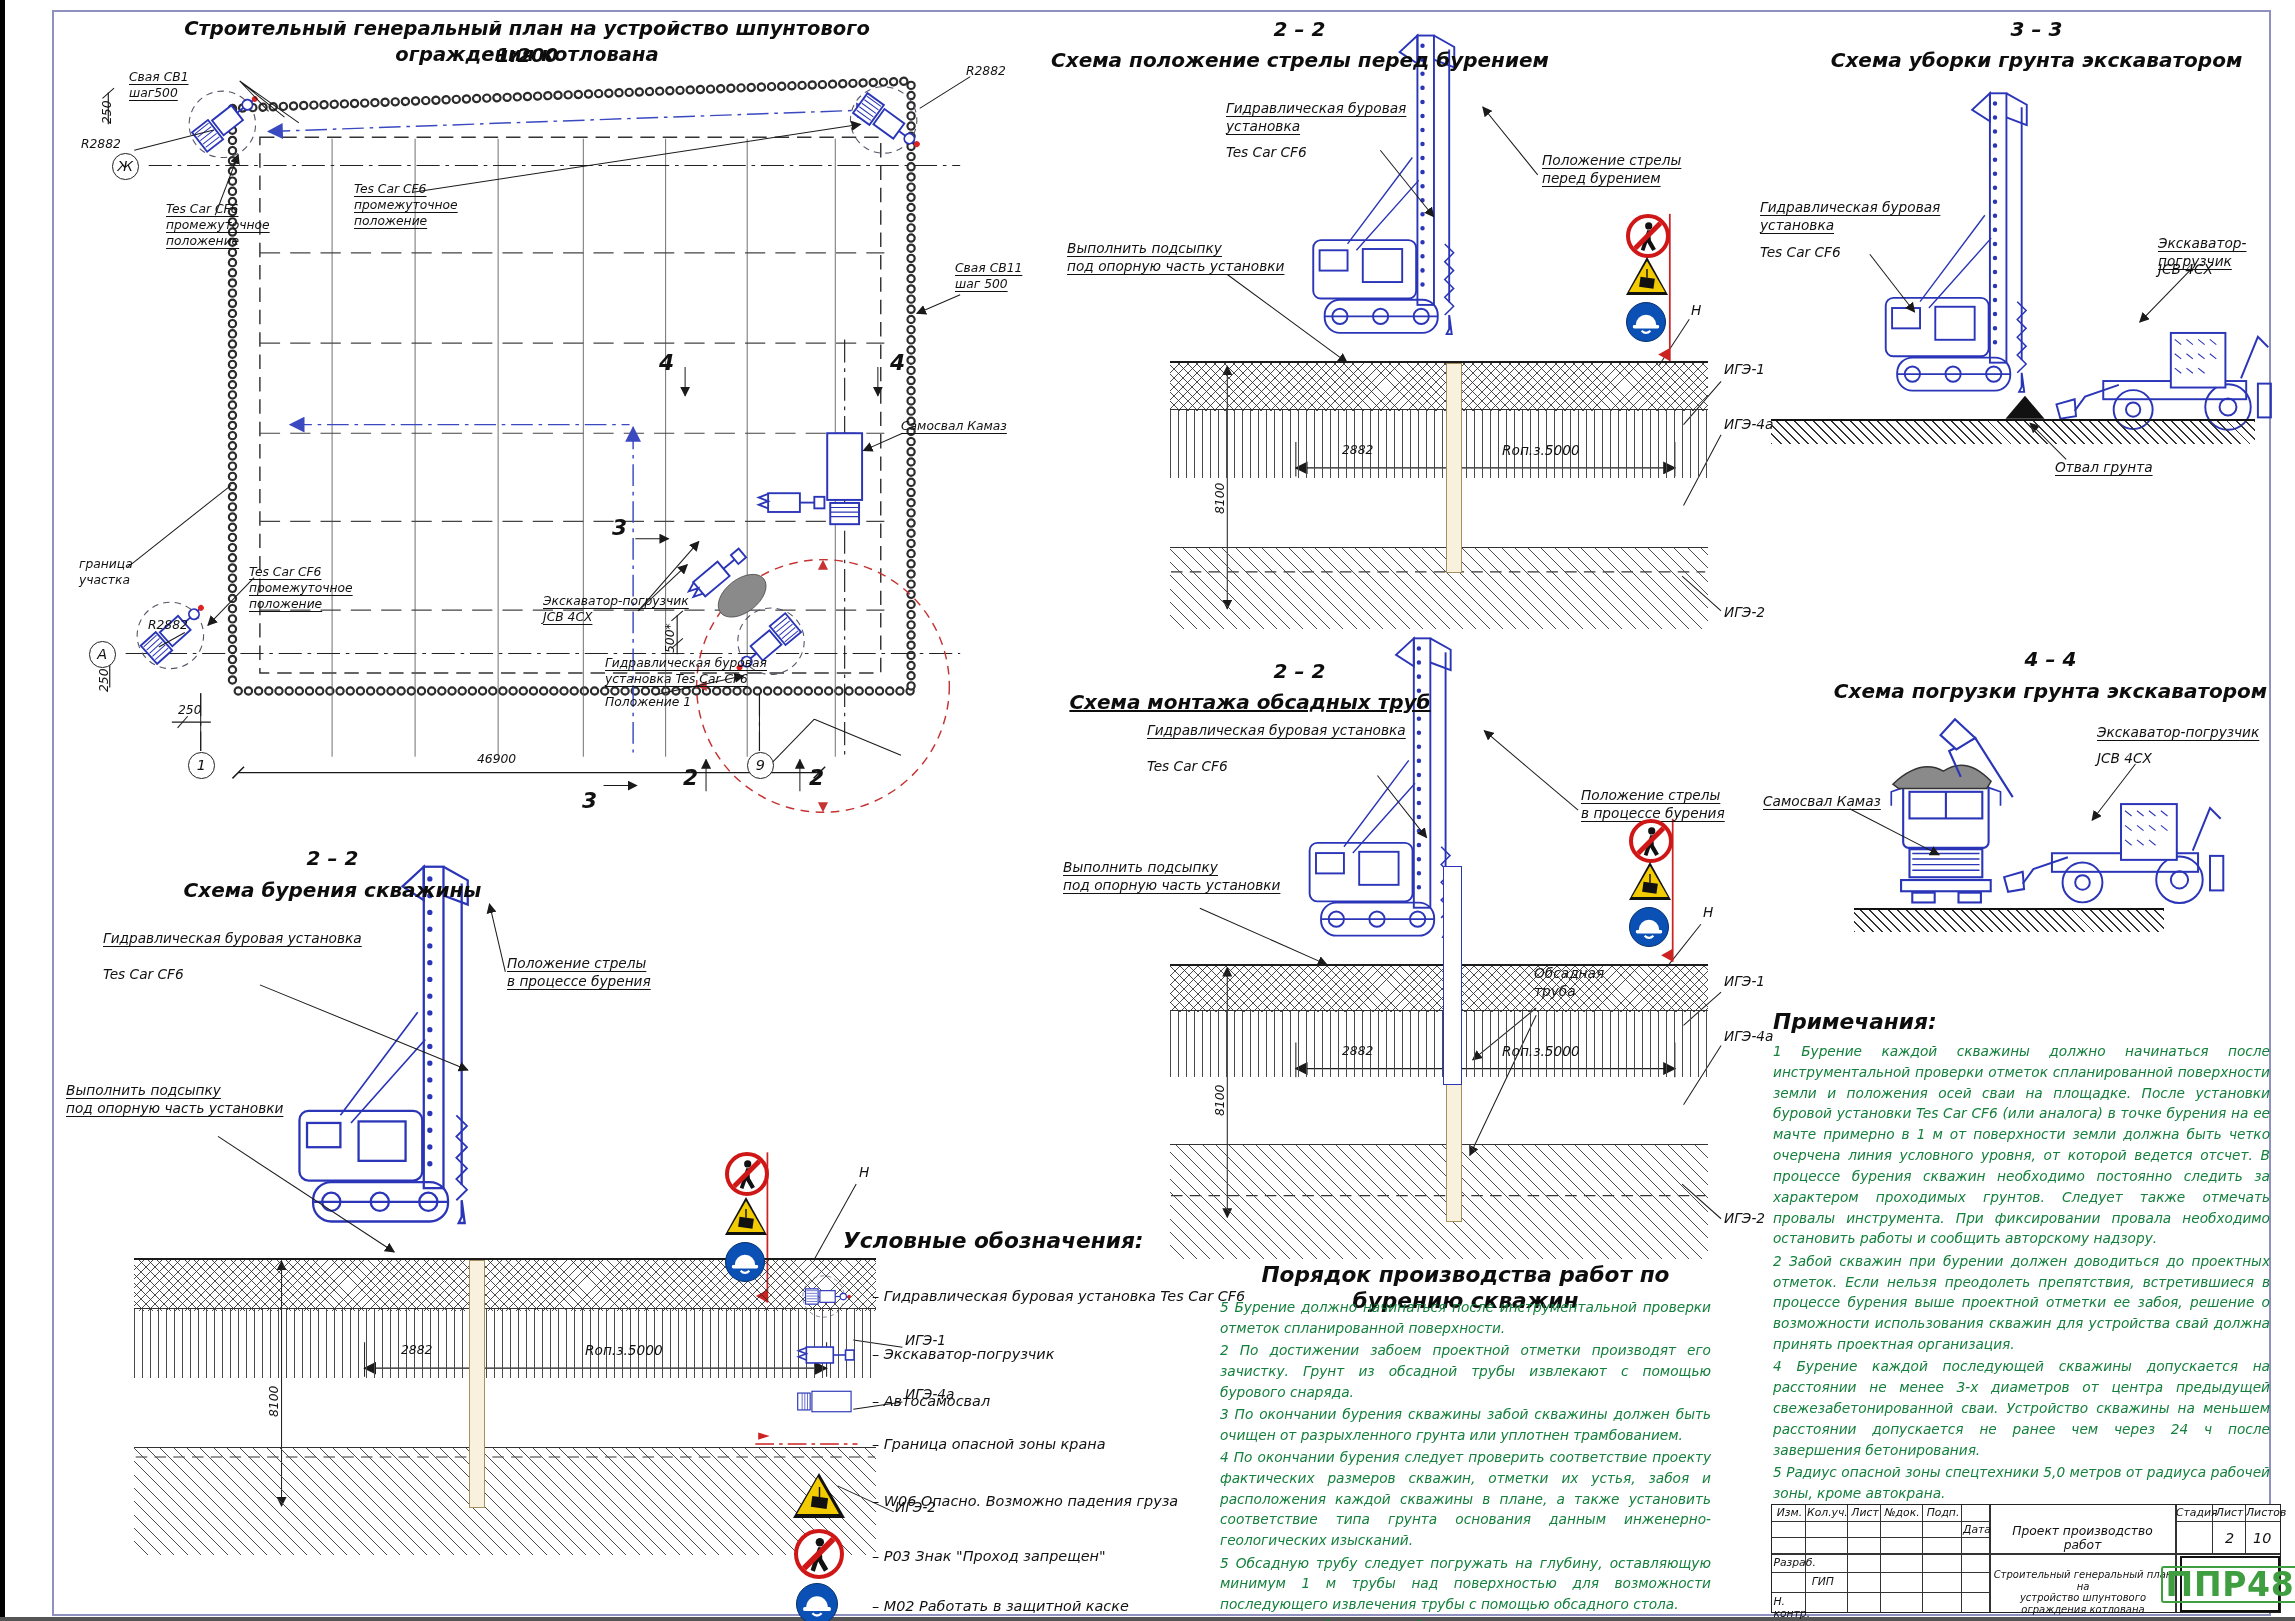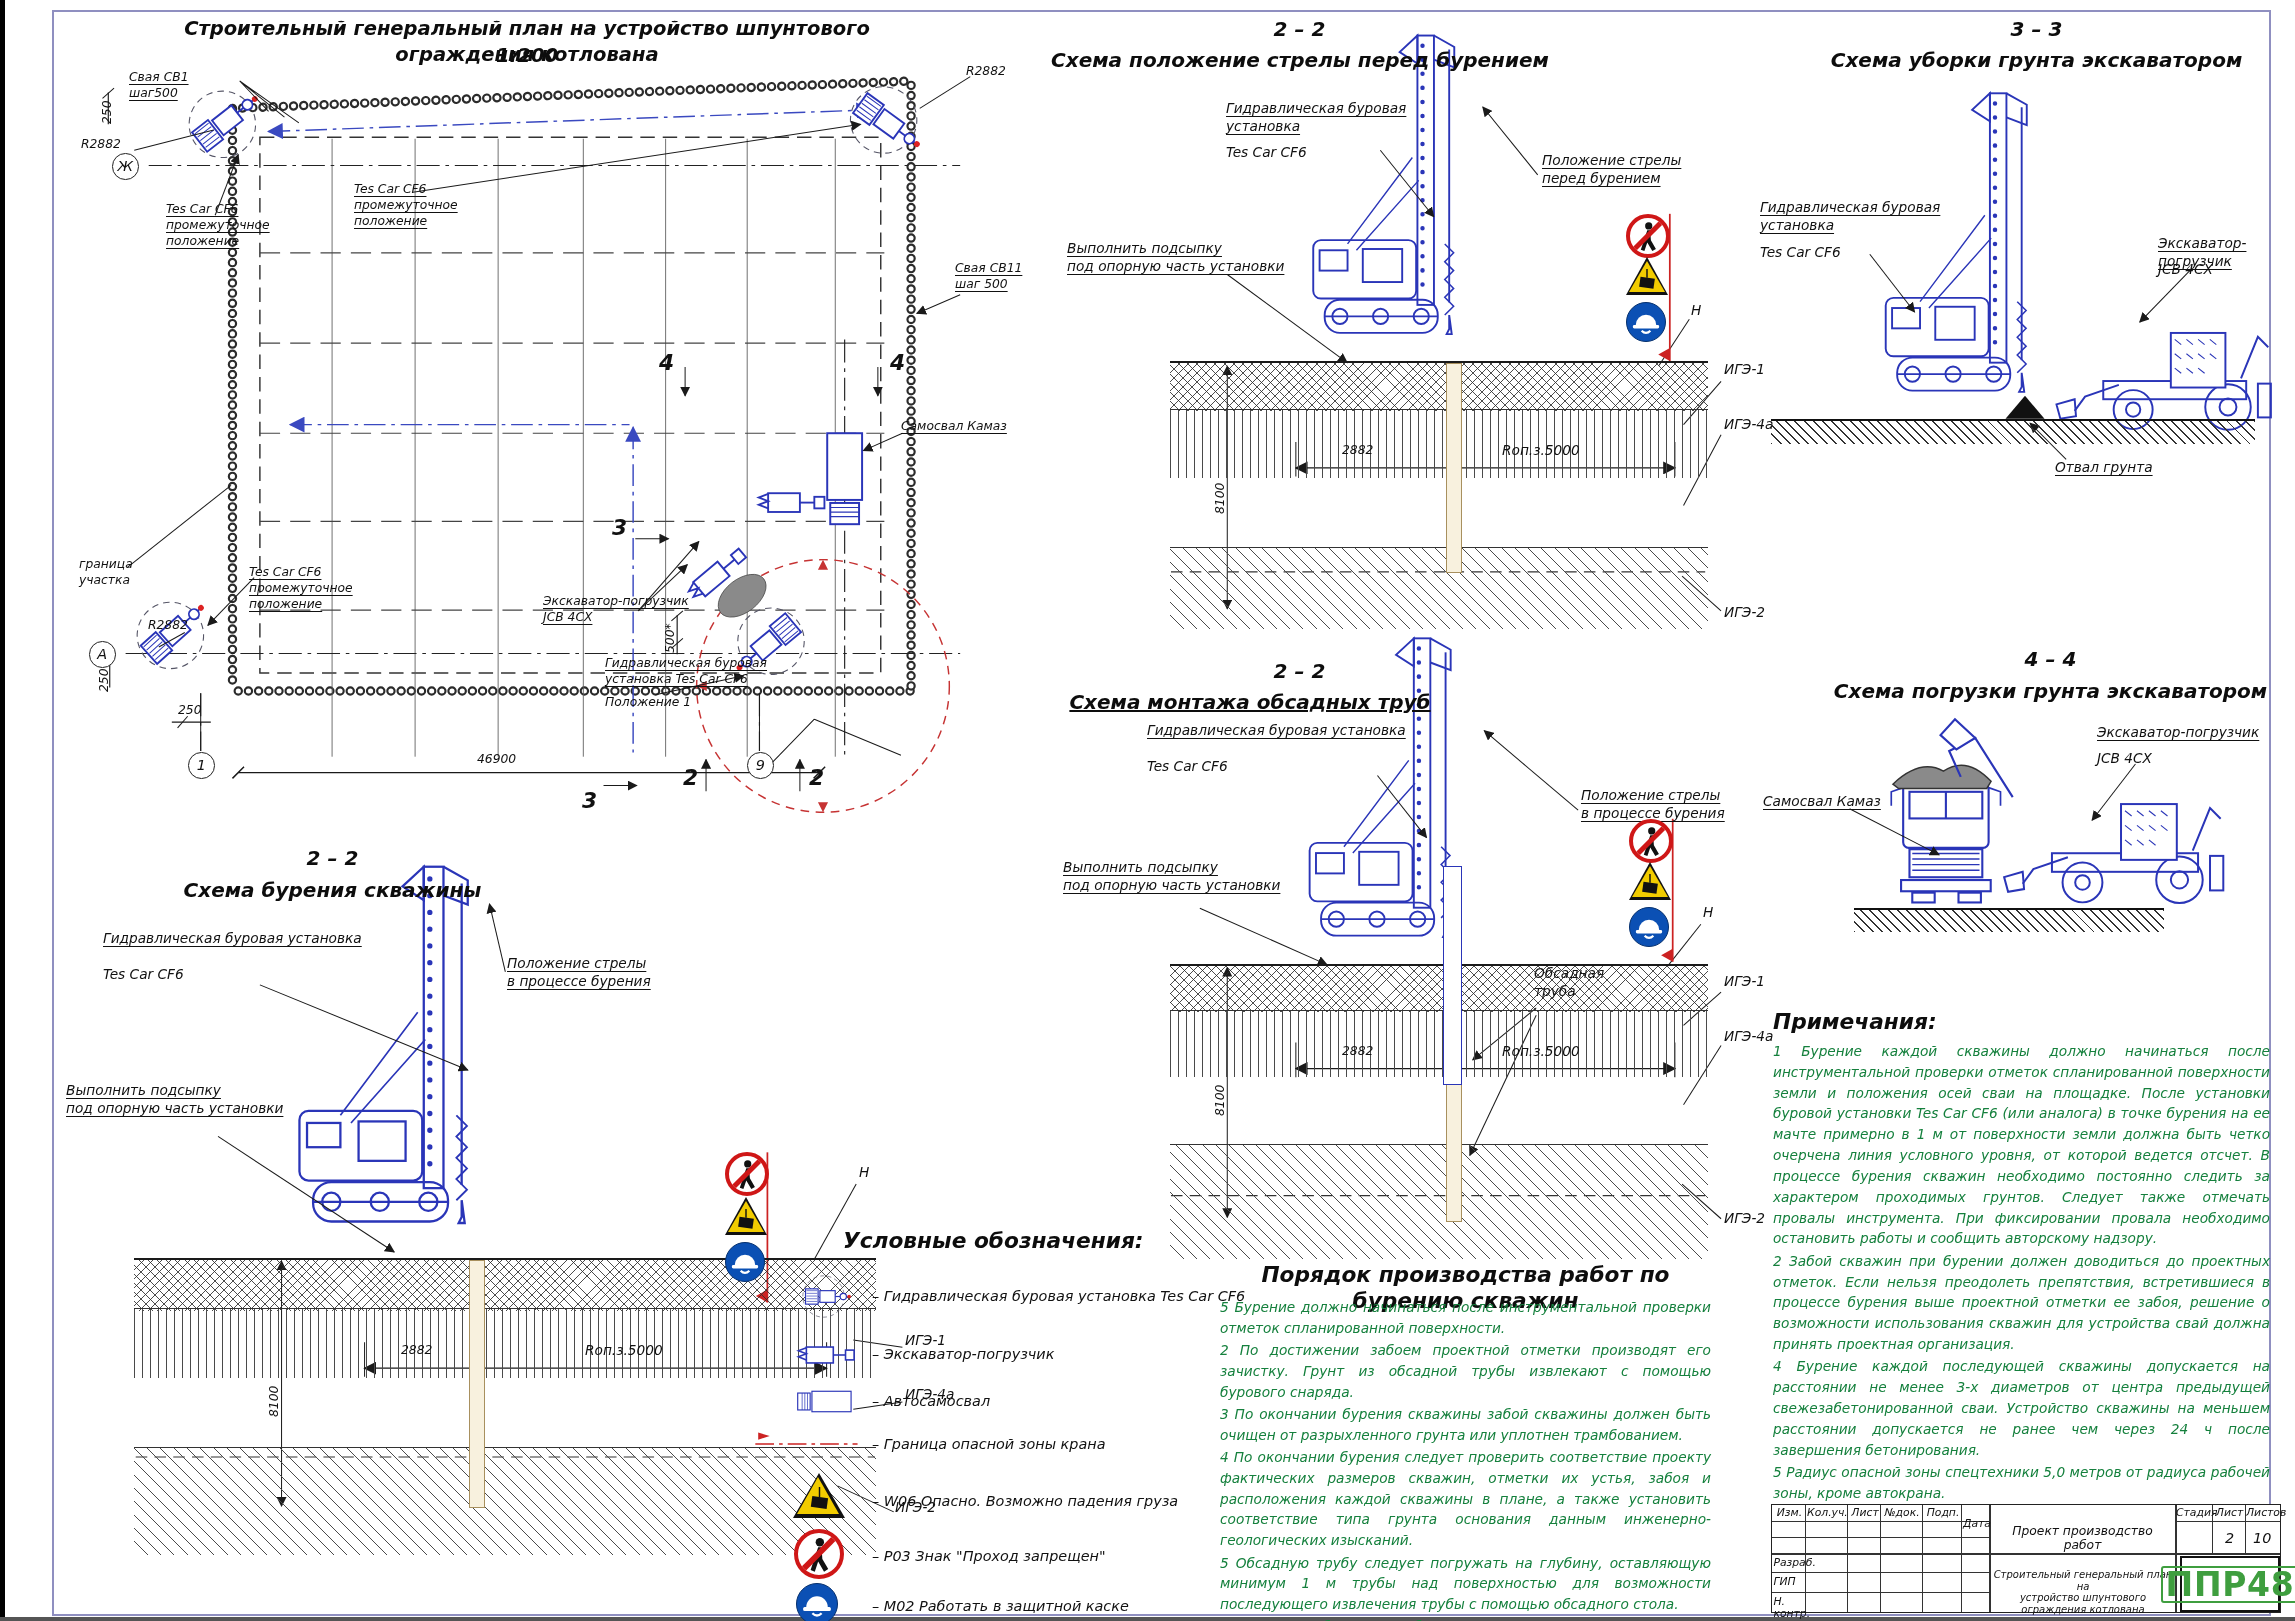--- a/index.html
+++ b/index.html
@@ -601,24 +601,24 @@
     <div class="tbl" style="left:0;top:87px;width:218px;height:1.1px;"></div>
     <div class="tbl" style="left:403px;top:16px;width:105px;height:1.1px;"></div>
     <div class="tbl" style="left:440px;top:0;width:1.1px;height:48px;"></div>
     <div class="tbl" style="left:473px;top:0;width:1.1px;height:48px;"></div>
 
     <div class="tbt" style="left:1.4px;top:2.2px;width:32px;">Изм.</div>
     <div class="tbt" style="left:35px;top:2.2px;width:40px;">Кол.уч.</div>
     <div class="tbt" style="left:77px;top:2.2px;width:32px;">Лист</div>
     <div class="tbt" style="left:110px;top:2.2px;width:40px;">№док.</div>
     <div class="tbt" style="left:152px;top:2.2px;width:38px;">Подп.</div>
-    <div class="tbt" style="left:191px;top:13px;width:26px;">Дата</div>
+    <div class="tbt" style="left:191px;top:19px;width:26px;">Дата</div>
 
     <div class="tbt" style="left:1.4px;top:52px;width:51px;text-align:left;">Разраб.</div>
-    <div class="tbt" style="left:1.4px;top:71px;width:51px;text-align:left;">ГИП</div>
+    <div class="tbt" style="left:1.4px;top:71px;width:51px;text-align:center;padding-left:24px;">ГИП</div>
     <div class="tbt" style="left:1.4px;top:91px;width:51px;text-align:left;">Н. контр.</div>
 
     <div class="tbt" style="left:221px;top:19px;width:179px;font-size:12.3px;">Проект производство работ</div>
     <div class="tbt" style="left:220px;top:64px;width:182px;white-space:pre-line;font-size:10px;">Строительный генеральный план на
 устройство шпунтового ограждения котлована</div>
 
     <div class="tbt" style="left:404px;top:2.2px;width:36px;">Стадия</div>
     <div class="tbt" style="left:442px;top:2.2px;width:31px;">Лист</div>
     <div class="tbt" style="left:474px;top:2.2px;width:32.5px;">Листов</div>
     <div class="tbt" style="left:442px;top:24.6px;width:31px;font-size:14.4px;">2</div>

